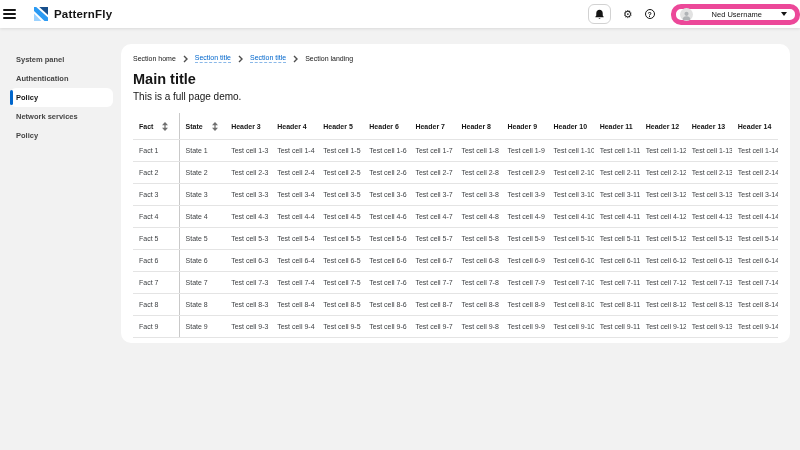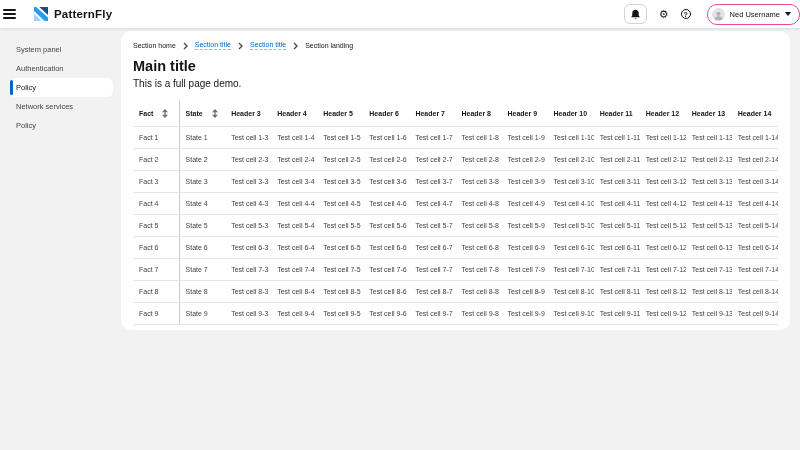--- a/index.html
+++ b/index.html
@@ -20,38 +20,38 @@
   .brand { display:flex; align-items:center; gap:6px; margin-left:14px; }
   .brand-text { font-size:11.5px; font-weight:bold; letter-spacing:.2px; color:#151515; }
   .mast-spacer { flex:1; }
   .mast-actions { display:flex; align-items:center; gap:12px; }
   .icon-btn { background:transparent; border:none; cursor:pointer; display:flex;
     align-items:center; justify-content:center; padding:0; color:#151515; }
   .bell-btn { width:23px; height:20px; border:1px solid #d2d2d2; border-radius:6px; background:#fff; }
   .gear-glyph { font-family:"DejaVu Sans",sans-serif; font-size:11px; line-height:1; color:#151515; }
   .q-circle { width:10px; height:10px; border:1.2px solid #151515; border-radius:50%;
     font-size:7px; font-weight:bold; display:flex; align-items:center; justify-content:center; }
-  .user-btn { height:21px; border:1px solid #ec4899; border-radius:10px; background:#fff;
-    display:flex; align-items:center; gap:5px; padding:0 8px 0 4px; cursor:pointer; margin-left:4px; }
+  .user-btn { height:21px; border:5px solid #ec4899; border-radius:10px; background:#fff;
+    display:flex; align-items:center; gap:19px; padding:0 8px 0 4px; cursor:pointer; margin-left:4px; }
   .avatar { width:13px; height:13px; border-radius:50%; background:#e2e2e2; display:flex;
     align-items:flex-end; justify-content:center; overflow:hidden; }
   .user-name { font-size:7.5px; color:#151515; }
   .caret-down { width:0; height:0; border-left:3.5px solid transparent;
     border-right:3.5px solid transparent; border-top:4px solid #151515; }
 
   
   .layout { display:flex; height:422px; }
-  .sidebar { width:118px; flex:none; padding-top:12px; }
+  .sidebar { width:118px; flex:none; padding-top:22px;font-weight:bold; }
   .nav-item { position:relative; margin:0 5px 0 10px; padding:5px 6px; font-size:7.5px;
     color:#454545; border-radius:6px; cursor:pointer; }
   .nav-item.selected { background:#ffffff; color:#151515; }
   .nav-item.selected::before { content:""; position:absolute; left:0; top:2px; bottom:2px;
     width:2.5px; border-radius:2px; background:#0066cc; }
 
-  .main { flex:1; padding:3px 10px 0 3px; }
+  .main { flex:1; padding:16px 10px 0 3px; }
   .content-card { background:#ffffff; border-radius:10px; padding:8px 12px 5px; }
 
   
   .breadcrumb { display:flex; align-items:center; gap:7px; font-size:7px; margin:2px 0 8px; }
   .crumb { color:#151515; }
   .crumb.link { color:#0066cc; cursor:pointer;
     border-bottom:1px dashed #8ab8e8; padding-bottom:1px; }
   .crumb-chev { display:flex; align-items:center; }
 
   

